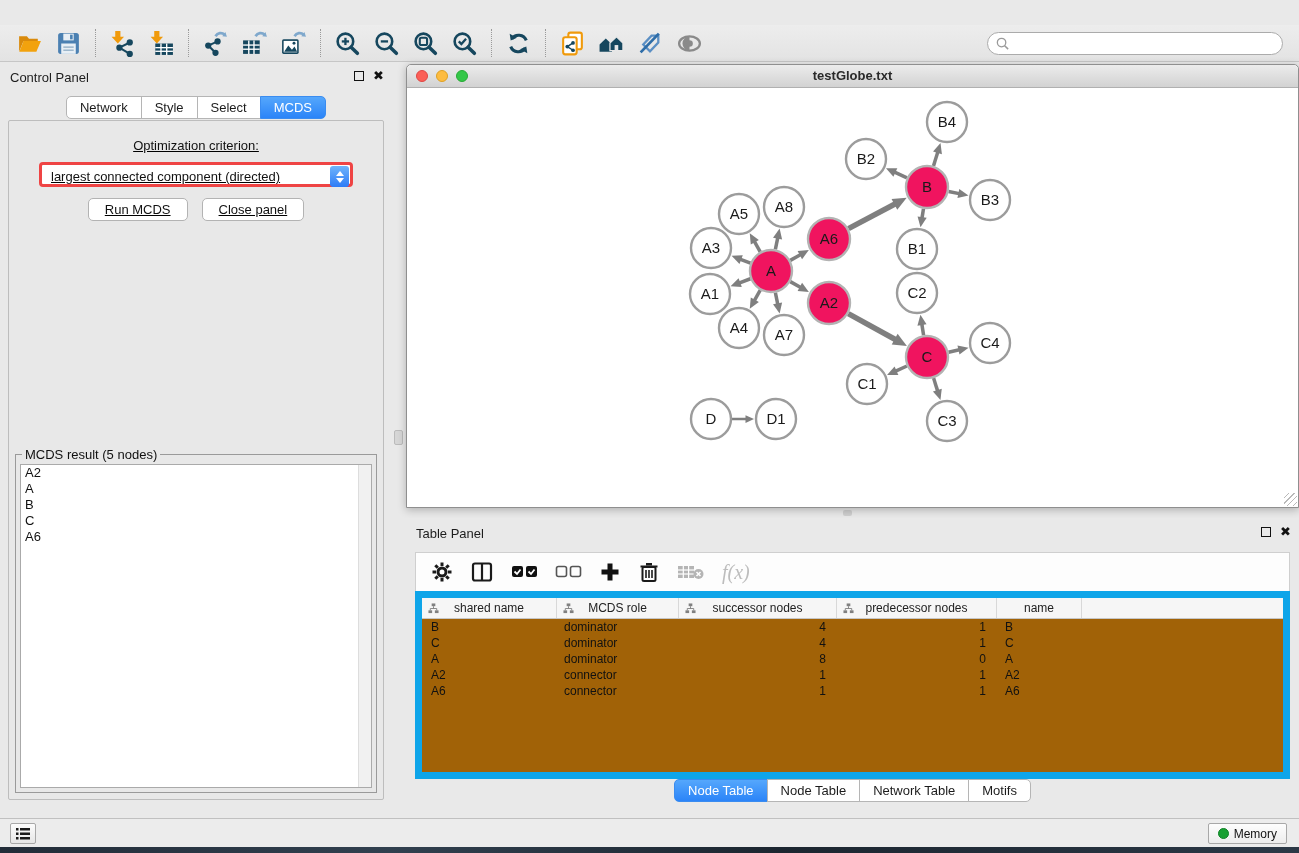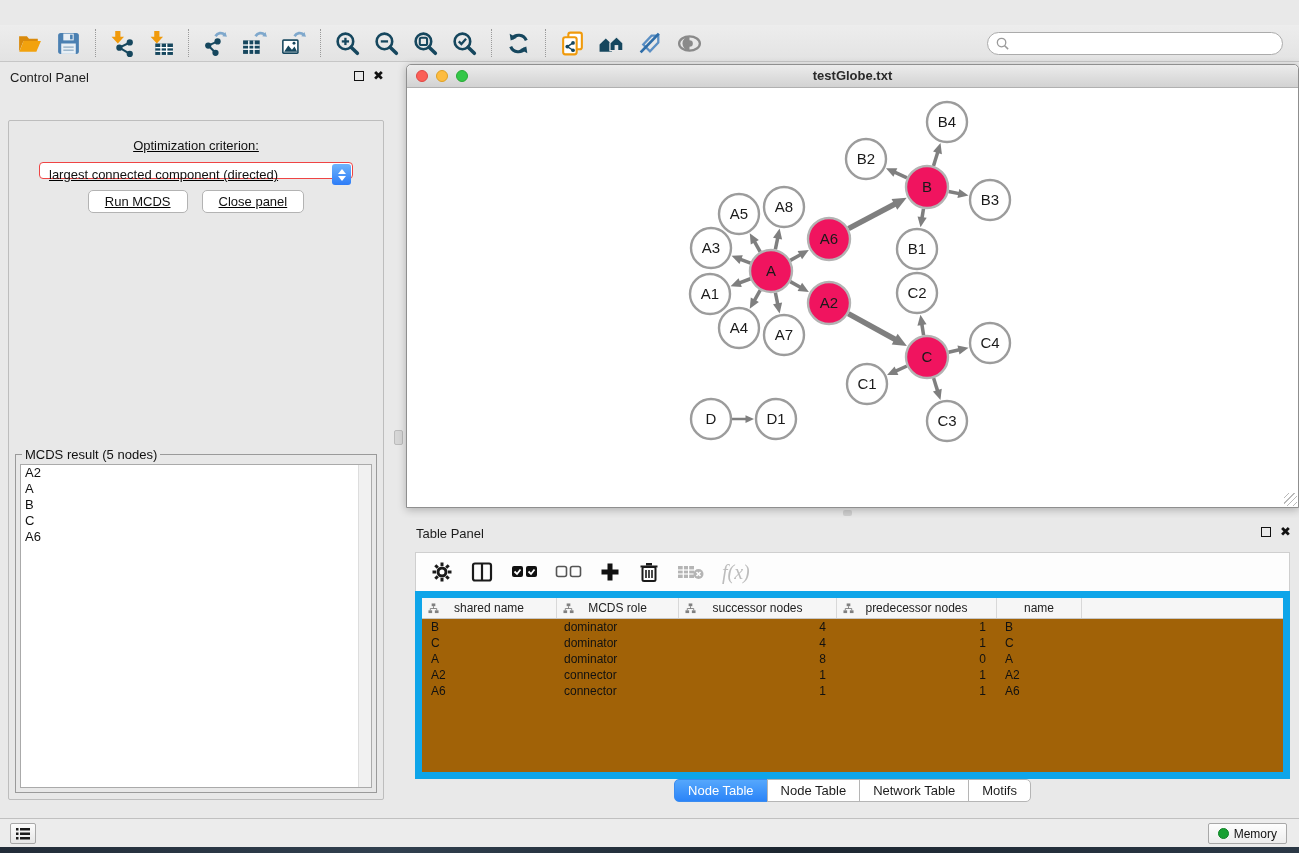--- a/index.html
+++ b/index.html
@@ -39,22 +39,22 @@
   .seg-tabs { display:flex; justify-content:center; }
   .seg-tab { background:#fff; border:1px solid #b5b5b5; margin-left:-1px; padding:3px 13px;
     font-size:13px; color:#1c1c1c; cursor:pointer; white-space:nowrap; }
   .seg-tab:first-child { border-radius:5px 0 0 5px; margin-left:0; }
   .seg-tab:last-child { border-radius:0 5px 5px 0; }
   .seg-tab.active { background:linear-gradient(#55a7fc,#2b84f8); border-color:#3a8cf0; color:#fff; }
   .cp-tabs { position:absolute; left:0; right:0; top:34px; }
   .cp-content { position:absolute; left:8px; top:58px; width:376px; height:680px;
     border:1px solid #bdbdbd; border-radius:2px; background:#e8e8e8;text-decoration:underline; }
   .opt-label { text-align:center; margin-top:17px; font-size:13px; color:#111; }
-  .combo { position:relative; margin:9px auto 0; width:314px; height:17px; background:#fff;
-    border:1px solid #ef4444; border-radius:4px; font-size:13px; color:#111;
+  .combo { position:relative; margin:9px auto 0; width:314px; height:25px; background:#fff;
+    border:3px solid #ef4444; border-radius:4px; font-size:13px; color:#111;
     line-height:23px; padding-left:9px; cursor:pointer; }
   .combo-stepper { position:absolute; right:1px; top:1px; width:19px; height:21px; border-radius:3px;
     background:linear-gradient(#6fb4fb,#2d7cf7); display:flex; flex-direction:column;
     align-items:center; justify-content:center; gap:2px; }
   .chev-up { width:0; height:0; border-left:4px solid transparent; border-right:4px solid transparent; border-bottom:5px solid #fff; }
   .chev-dn { width:0; height:0; border-left:4px solid transparent; border-right:4px solid transparent; border-top:5px solid #fff; }
   .btn-row { display:flex; justify-content:center; gap:14px; margin-top:11px; }
   .push-btn { background:#fff; border:1px solid #b3b3b3; border-radius:5px; padding:3px 16px;
     font-size:13px; color:#111; cursor:pointer; }
   .result-group { position:absolute; left:6px; right:6px; top:333px; bottom:6px;
@@ -268,20 +268,26 @@
     </div>
   </div>
 
   <div class="control-panel">
     <div class="panel-header">
       <span class="panel-title">Control Panel</span>
       <span class="panel-btns">
         <span class="float-box"></span>
         <span class="close-x">✖</span>
       </span>
+    </div>
+    <div class="seg-tabs cp-tabs">
+      <span class="seg-tab">Network</span>
+      <span class="seg-tab">Style</span>
+      <span class="seg-tab">Select</span>
+      <span class="seg-tab active">MCDS</span>
     </div>
     <div class="cp-content">
       <div class="opt-label">Optimization criterion:</div>
       <div class="combo">
         <span>largest connected component (directed)</span>
         <span class="combo-stepper">
             <span class="chev-up"></span>
             <span class="chev-dn"></span>
           </span>
       </div>

